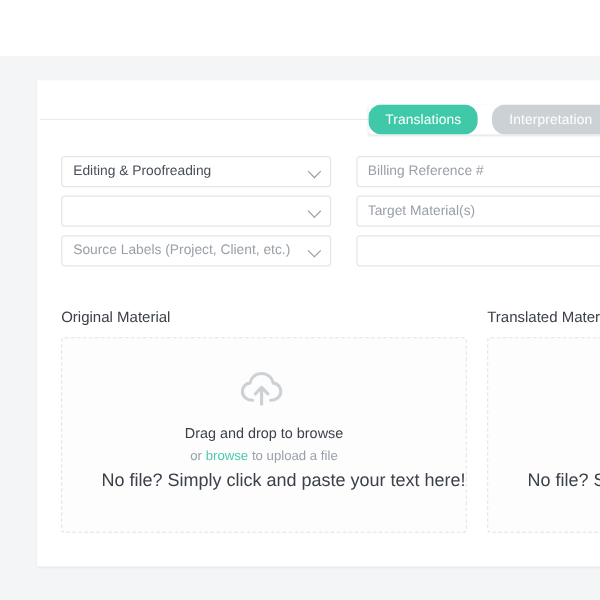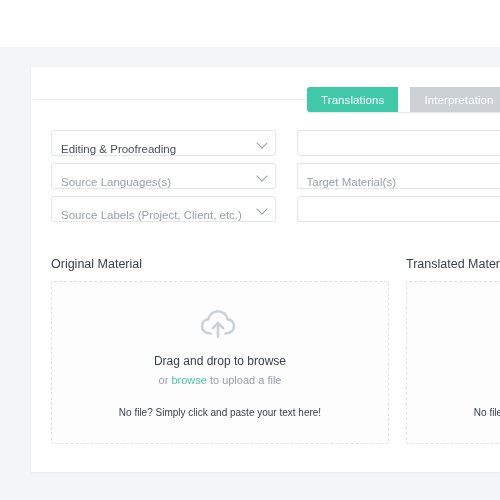--- a/index.html
+++ b/index.html
@@ -69,20 +69,21 @@
     display: flex;
     align-items: center;
     justify-content: center;
     font-size: 11.5px;
     color: #ffffff;
     letter-spacing: 0.1px;
     padding: 0 14px;
     cursor: pointer;
     user-select: none;
     white-space: nowrap;
+    border-radius: 11px;
   }
   .tab.active { background: #3fc9a8; }
   .tab.inactive { background: #ccd1d6; margin-left: 12px; }
 
   
   #header-divider {
     position: absolute;
     left: 2px;
     top: 32px;     
     width: 300px;
@@ -104,21 +105,21 @@
   }
   .select-field {
     position: relative;
     width: 242px;
     height: 26px;
     box-sizing: border-box;
     border: 1px solid #e3e6ea;
     border-radius: 3px;
     background: #ffffff;
     display: flex;
-    align-items: flex-end;
+    align-items: center;
     padding: 0 9px;
     cursor: pointer;
   }
   .select-label {
     font-size: 11.5px;
     color: #9aa0a8;
     white-space: nowrap;
     overflow: hidden;
   }
   .select-label.filled { color: #4a5058; }
@@ -182,23 +183,23 @@
     margin-top: 6px;
     font-size: 11px;
     color: #9aa0a8;
     white-space: nowrap;
   }
   .dz-link { color: #4ac9ab; cursor: pointer; }
   .dz-paste {
     position: absolute;
     left: 0;
     right: 0;
-    top: 125px;
-    text-align: center;
-    font-size: 10px;
+    top: 110px;
+    text-align: right;
+    font-size: 15px;
     color: #3b4148;
     white-space: nowrap;
   }
 </style>
 </head>
 <body>
 
 <div id="app-header"></div>
 <div id="app-header-shadow"></div>
 <div id="page-background"></div>
@@ -217,27 +218,27 @@
   </div>
 
   <div id="filter-grid">
 
     <div class="filter-row">
       <div class="select-field">
         <span class="select-label filled">Editing &amp; Proofreading</span>
         <span class="chevron"></span>
       </div>
       <div class="select-field">
+        <span class="select-label">Billing Reference #</span>
         <span class="chevron"></span>
       </div>
     </div>
 
     <div class="filter-row">
       <div class="select-field">
-        <span class="select-label">Source Languages(s)</span>
         <span class="chevron"></span>
       </div>
       <div class="select-field">
         <span class="select-label">Target Material(s)</span>
         <span class="chevron"></span>
       </div>
     </div>
 
     <div class="filter-row">
       <div class="select-field">

